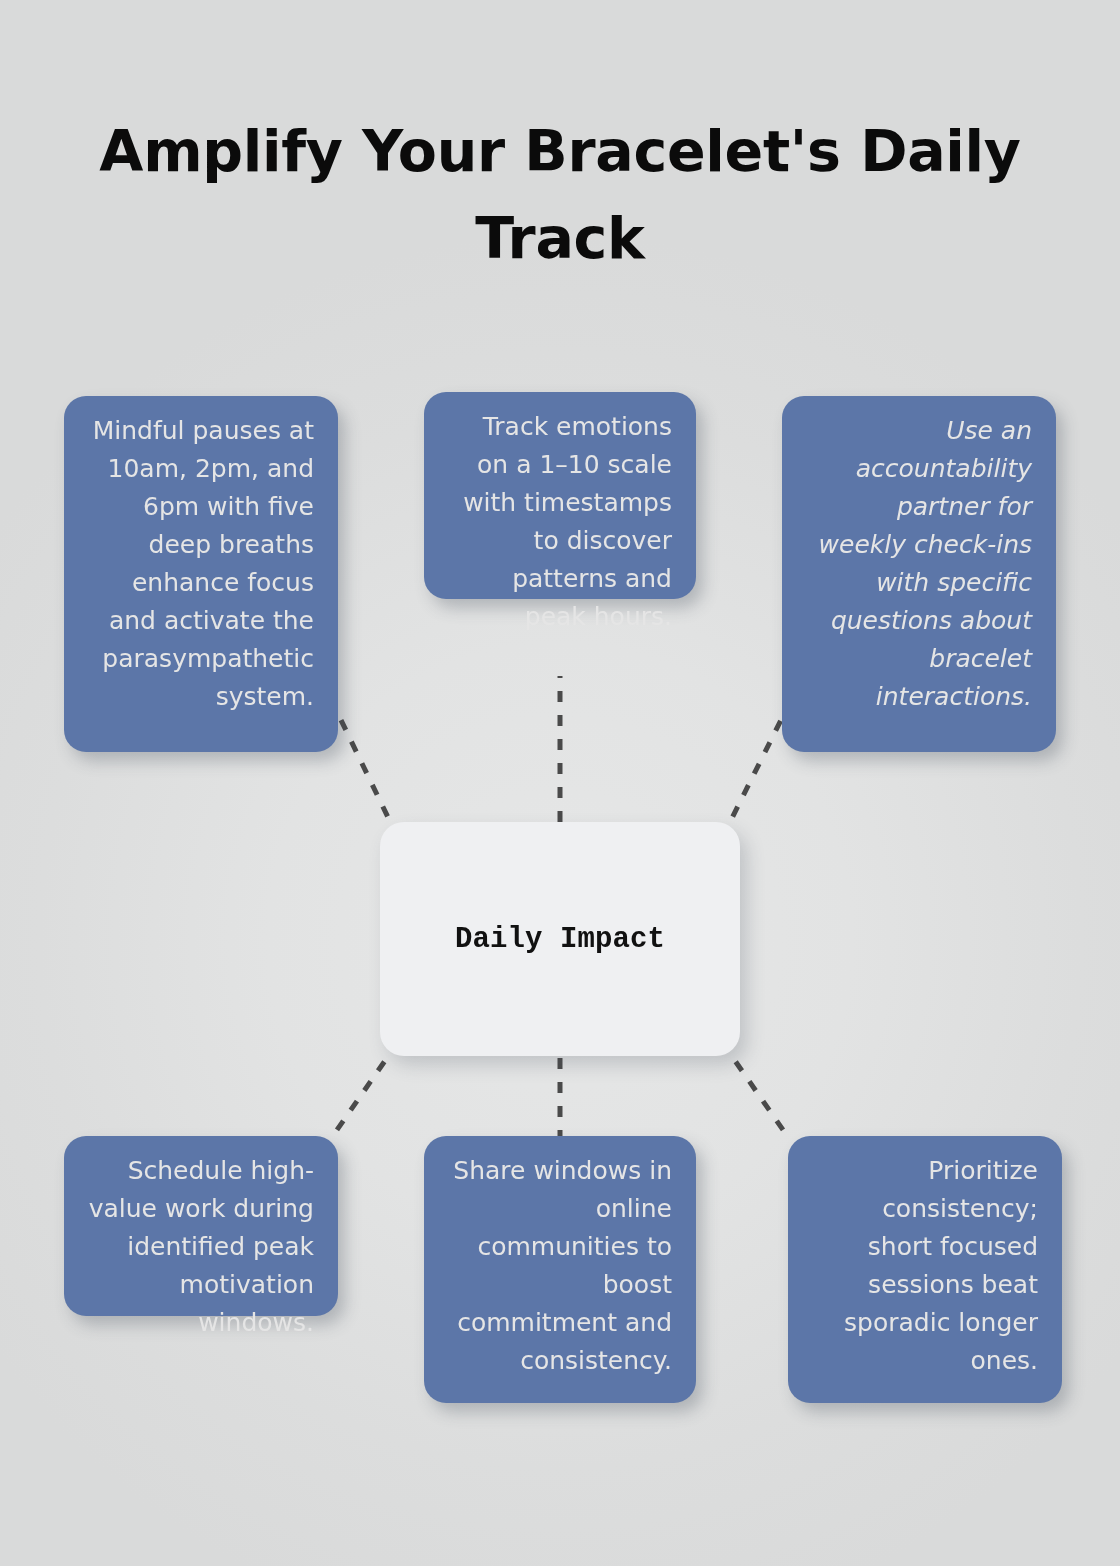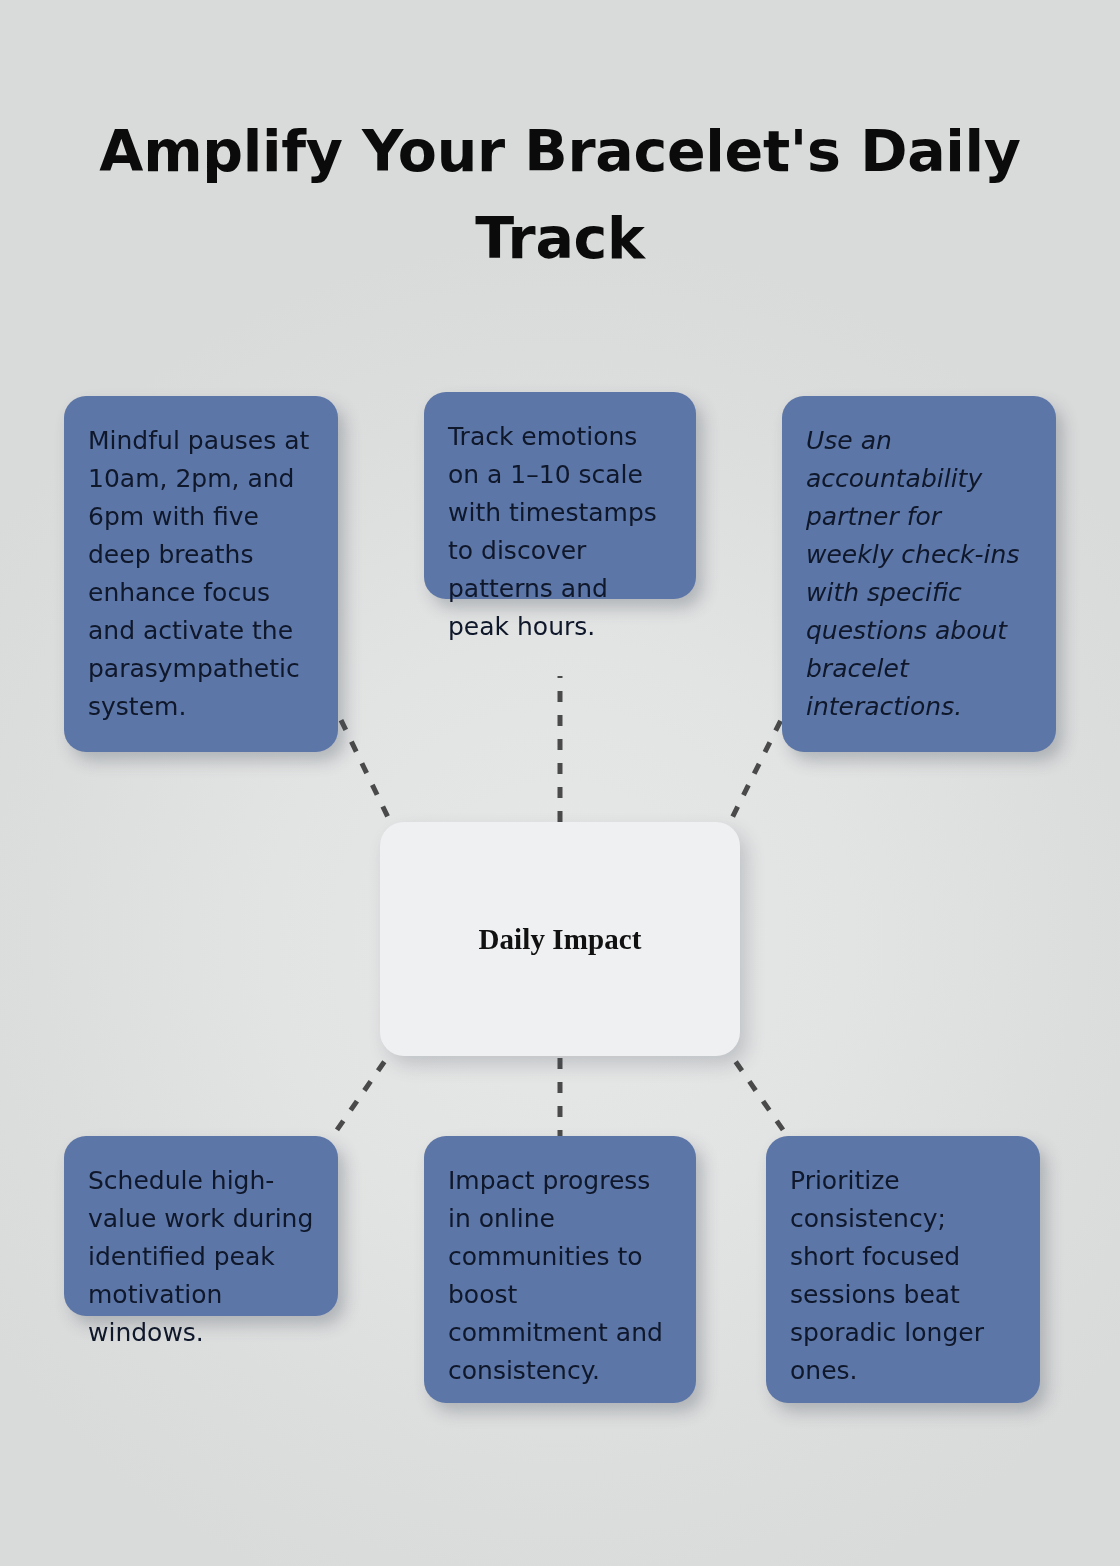--- a/index.html
+++ b/index.html
@@ -45,57 +45,58 @@
     height: 1566px;
     pointer-events: none;
   }
 
   
   .node {
     position: absolute;
     box-sizing: border-box;
     border-radius: 22px;
     background: #5c76a8;
-    color: #0f172a;
+    color: #e5e5e5;
     font-size: 25px;
     line-height: 1.52;
     font-weight: 400;
-    padding: 26px 24px 22px 24px;
+    padding: 16px 24px 22px 24px;
     box-shadow: 7px 9px 16px rgba(70, 78, 92, 0.30);
+    text-align: right;
     -webkit-font-smoothing: antialiased;
   }
   .node .txt {
     display: block;
     white-space: pre-line;
   }
 
   
   #node-1 { left: 64px;  top: 396px;  width: 274px; height: 356px; }
   #node-2 { left: 424px; top: 392px;  width: 272px; height: 207px; }
   #node-3 { left: 782px; top: 396px;  width: 274px; height: 356px; font-style: italic; }
   #node-4 { left: 64px;  top: 1136px; width: 274px; height: 180px; }
   #node-5 { left: 424px; top: 1136px; width: 272px; height: 267px; }
-  #node-6 { left: 766px; top: 1136px; width: 274px; height: 267px; }
+  #node-6 { left: 788px; top: 1136px; width: 274px; height: 267px; }
 
   
   #center-node {
     position: absolute;
     left: 380px;
     top: 822px;
     width: 360px;
     height: 234px;
     border-radius: 24px;
     background: #eff0f2;
     box-shadow: 7px 9px 18px rgba(70, 78, 92, 0.22);
     display: flex;
     align-items: center;
     justify-content: center;
   }
   #center-node .center-label {
-    font-family: Liberation Serif, serif;
+    font-family: Liberation Mono, monospace;
     font-size: 29px;
     font-weight: 700;
     color: #111111;
     letter-spacing: 0.1px;
   }
 </style>
 </head>
 <body>
 
 <div id="canvas">
@@ -129,21 +130,21 @@
 
   <div class="node" id="node-3">
     <span class="txt">Use an accountability partner for weekly check-ins with specific questions about bracelet interactions.</span>
   </div>
 
   <div class="node" id="node-4">
     <span class="txt">Schedule high-value work during identified peak motivation windows.</span>
   </div>
 
   <div class="node" id="node-5">
-    <span class="txt">Impact progress in online communities to boost commitment and consistency.</span>
+    <span class="txt">Share windows in online communities to boost commitment and consistency.</span>
   </div>
 
   <div class="node" id="node-6">
     <span class="txt">Prioritize consistency; short focused sessions beat sporadic longer ones.</span>
   </div>
 
   <div id="center-node">
     <span class="center-label">Daily Impact</span>
   </div>
 

